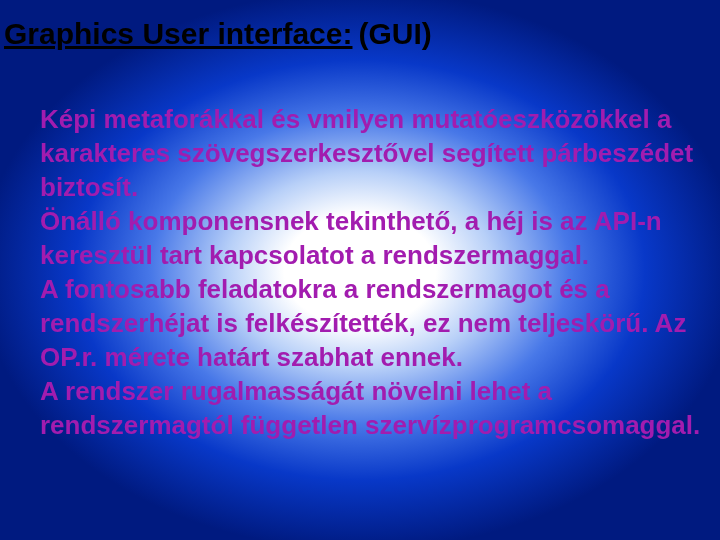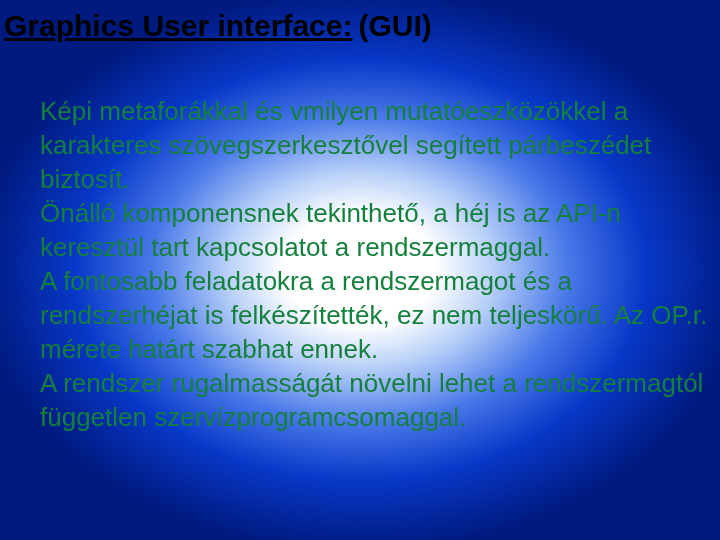--- a/index.html
+++ b/index.html
@@ -29,38 +29,38 @@
         #0838c8 75%, 
         #001a80 100%);
     }
     .content {
       position: relative;
       z-index: 2;
       width: 720px;
       height: 540px;
     }
     .title-row {
-      padding: 8px 4px 0 4px;
+      padding: 16px 4px 0 4px;
       font-size: 30px;
       line-height: 36px;
       color: #000;
       font-weight: bold;
     }
     .title-underlined {
       text-decoration: underline;
     }
     .title-plain {
       margin-left: 6px;
     }
     .body-text {
       padding: 50px 10px 0 40px;
       font-size: 26px;
       line-height: 34px;
-      color: #15803d;
-      font-weight: normal;
+      color: #a21caf;
+      font-weight: bold;
       letter-spacing: 0px;
     }
   </style>
 </head>
 <body>
 
 <div class="gradient-bg"></div>
 
 <div class="content">
   <div class="title-row">

